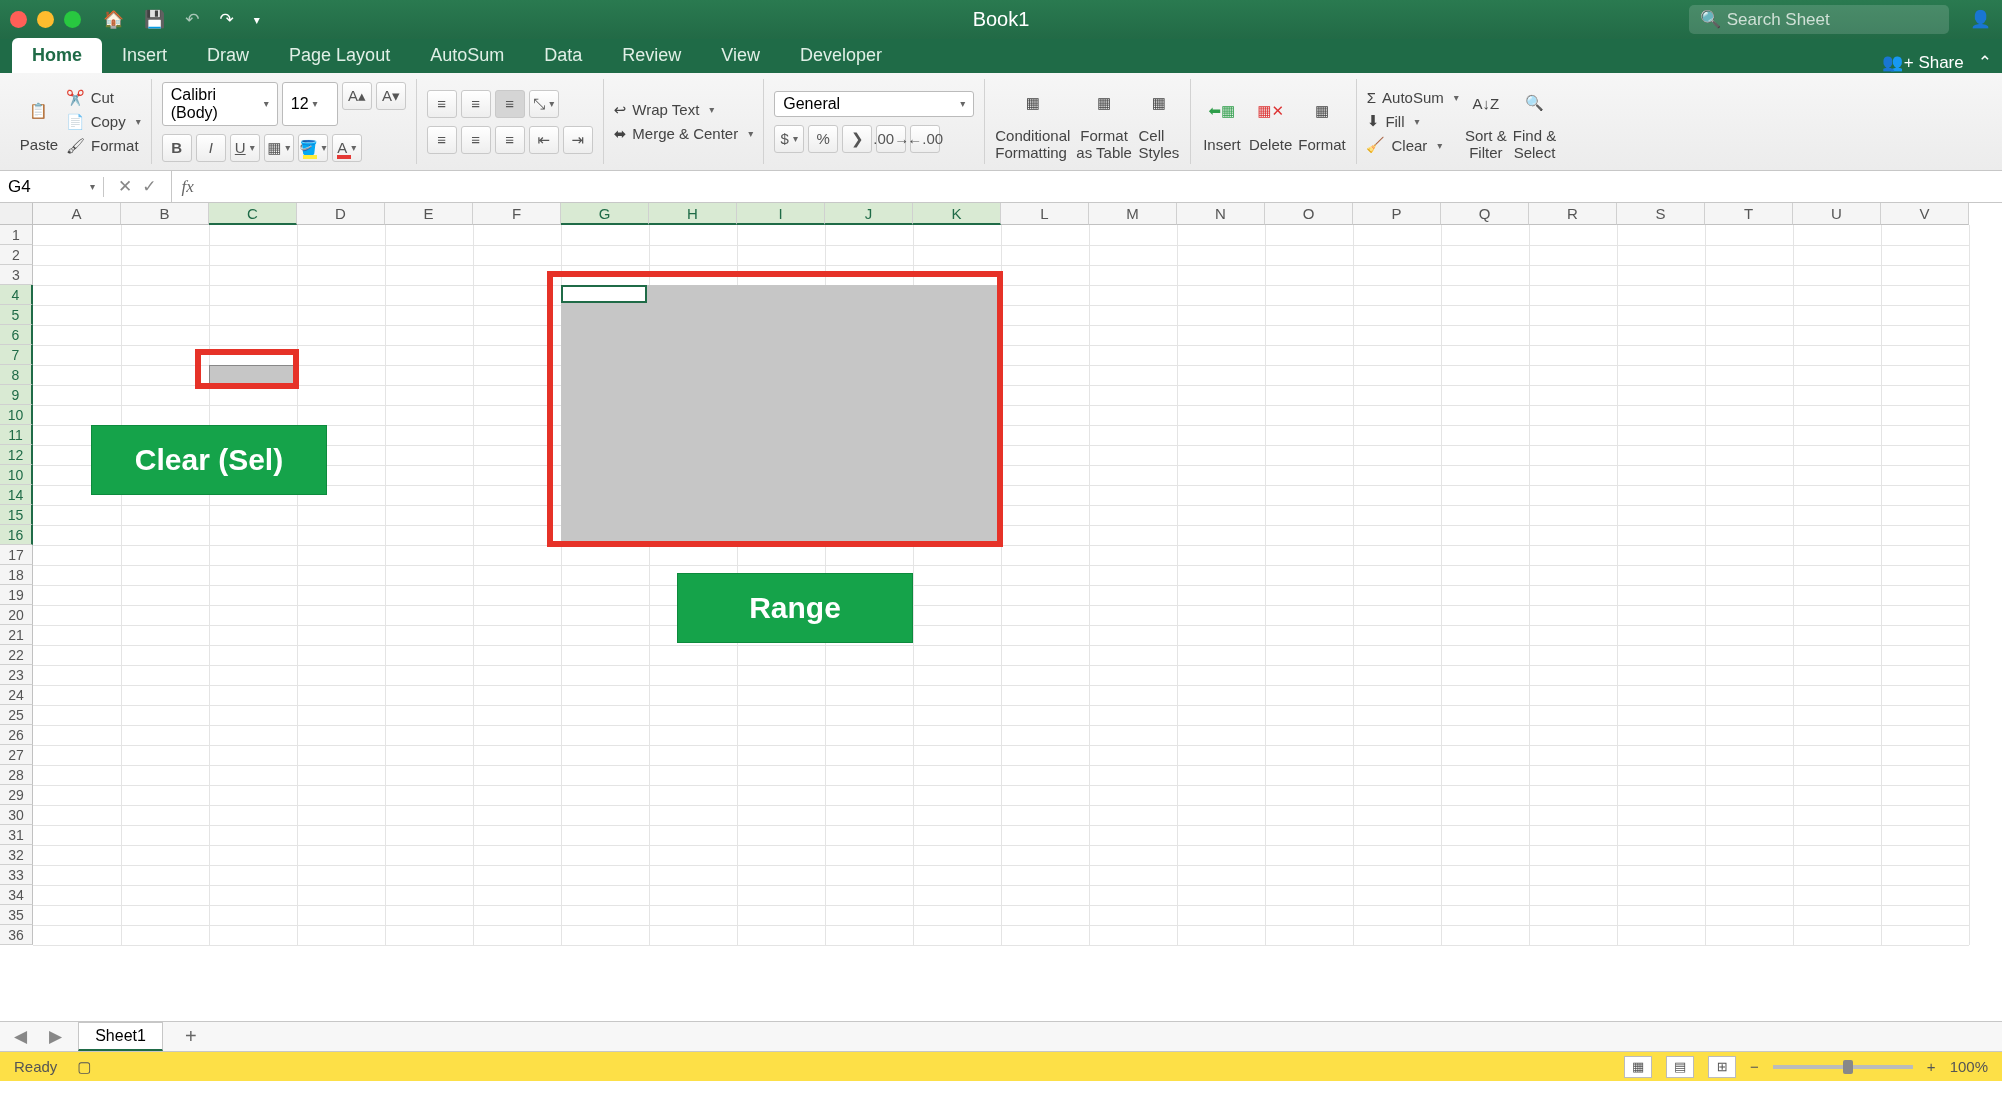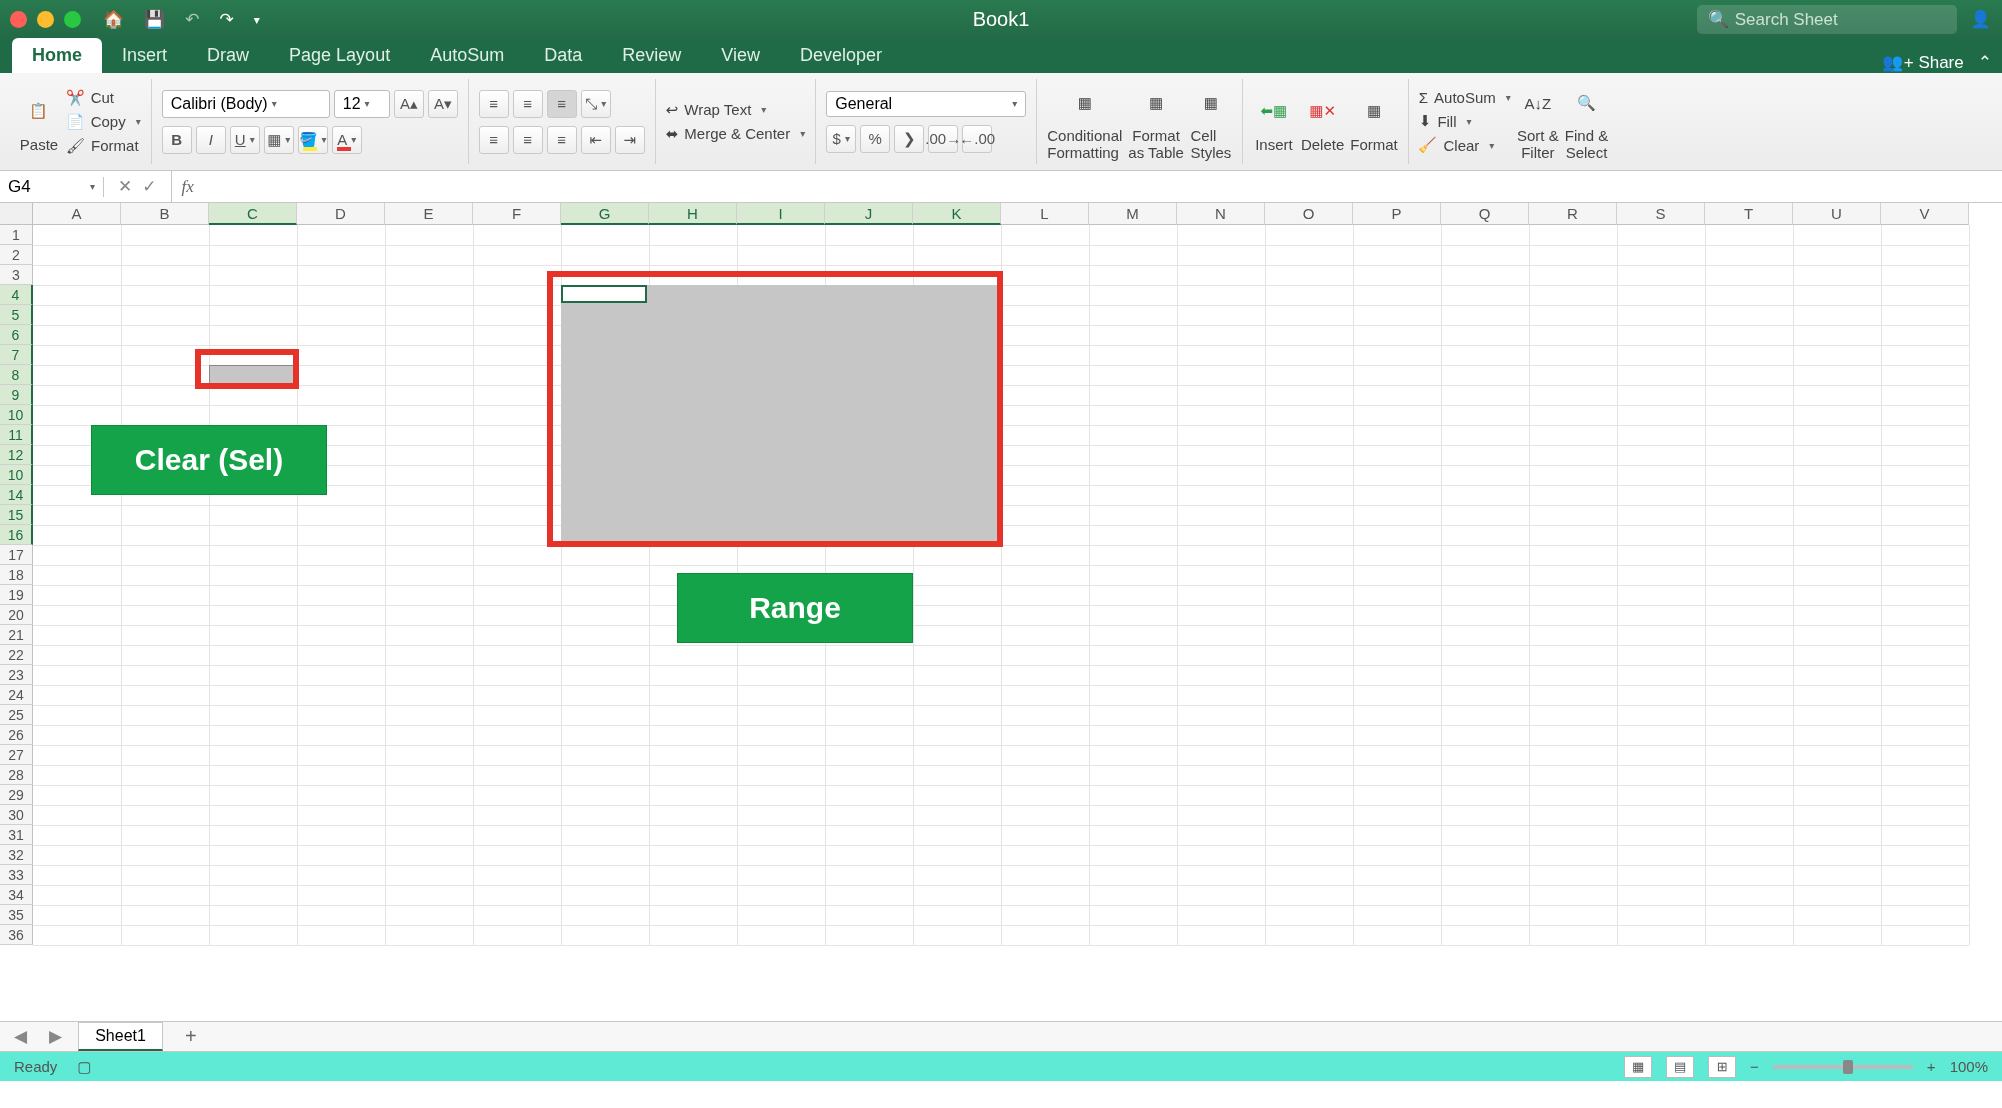--- a/index.html
+++ b/index.html
@@ -5,21 +5,21 @@
 * { margin: 0; padding: 0; box-sizing: border-box; font-family: -apple-system, Helvetica, Arial, sans-serif; }
 body { background: #fff; width: 2002px; height: 1108px; overflow: hidden; font-size: 17px; }
 
 
 .titlebar { height: 39px; background: linear-gradient(#2a7a50,#226a46); color: #fff; display: flex; align-items: center; padding: 0 10px; }
 .traffic { display: flex; gap: 10px; margin-right: 22px; }
 .tl { width: 17px; height: 17px; border-radius: 50%; }
 .red { background: #ff5f57; } .yellow { background: #febc2e; } .green { background: #28c840; }
 .tb-icons { display: flex; gap: 20px; align-items: center; color: #fff; }
 .tb-title { position: absolute; left: 50%; transform: translateX(-50%); font-size: 20px; font-weight: 500; }
-.tb-right { margin-left: auto; display: flex; align-items: center; gap: 14px; }
+.tb-right { margin-left: auto; display: flex; align-items: center; gap: 22px; }
 .search { background: rgba(255,255,255,0.15); border-radius: 5px; padding: 4px 12px; width: 260px; color: #cfe0d6; font-size: 17px; }
 
 
 .tabs { height: 34px; background: #1f6b47; display: flex; align-items: flex-end; padding-left: 12px; }
 .tab { padding: 7px 20px; color: #e0efe6; font-size: 18px; cursor: pointer; }
 .tab.active { background: #fff; color: #1f6b47; border-radius: 6px 6px 0 0; font-weight: 600; }
 .tabs-right { margin-left: auto; display: flex; align-items: center; padding-right: 10px; gap: 14px; color: #fff; }
 
 
 .ribbon { height: 98px; background: linear-gradient(#f6f6f6,#ececec); border-bottom: 1px solid #c7c7c7; display: flex; align-items: stretch; padding: 6px 8px; gap: 0; }
@@ -61,21 +61,21 @@
 .red-box { position: absolute; border: 6px solid #e63228; }
 .green-label { position: absolute; background: #15a34a; color: #fff; font-size: 30px; font-weight: 700; display: flex; align-items: center; justify-content: center; border: 1px solid #0d8a3d; }
 
 
 .sheettabs { height: 30px; border-top: 1px solid #c7c7c7; background: #f7f7f7; display: flex; align-items: center; padding-left: 8px; gap: 10px; }
 .stab { padding: 4px 16px; background: #fff; border: 1px solid #c7c7c7; border-bottom: 2px solid #1f6b47; font-size: 16px; }
 .addtab { padding: 4px 12px; color: #666; font-size: 20px; }
 .nav-ar { color: #888; padding: 0 6px; }
 
 
-.status { height: 30px; background: #5eead4; border-top: 1px solid #c7c7c7; display: flex; align-items: center; padding: 0 14px; font-size: 15px; color: #555; }
+.status { height: 30px; background: #fde047; border-top: 1px solid #c7c7c7; display: flex; align-items: center; padding: 0 14px; font-size: 15px; color: #555; }
 .status-right { margin-left: auto; display: flex; align-items: center; gap: 14px; }
 .view-btn { width: 28px; height: 22px; border: 1px solid #bbb; background: #fff; display: inline-flex; align-items: center; justify-content: center; font-size: 13px; }
 .zoom-slider { width: 140px; height: 4px; background: #bbb; position: relative; }
 .zoom-slider::after { content: ''; position: absolute; left: 50%; top: -5px; width: 10px; height: 14px; background: #888; border-radius: 2px; }
 </style>
 </head>
 <body>
 
 <div class="titlebar">
   <div class="traffic">
@@ -123,21 +123,21 @@
     <div class="small-row">
       <div class="small-item">✂️ <span>Cut</span></div>
       <div class="small-item">📄 <span>Copy</span> <span class="tri">▾</span></div>
       <div class="small-item">🖌 <span>Format</span></div>
     </div>
   </div>
 
   <div class="group">
     <div style="display:flex;flex-direction:column;gap:8px">
       <div class="row">
-        <div class="combo" style="width:168px">
+        <div class="combo" style="width:116px">
             <span>Calibri (Body)</span>
             <span class="tri">▾</span>
           </div>
         <div class="combo" style="width:56px">
             <span>12</span>
             <span class="tri">▾</span>
           </div>
         <div class="sq-btn">A▴</div>
         <div class="sq-btn">A▾</div>
       </div>

